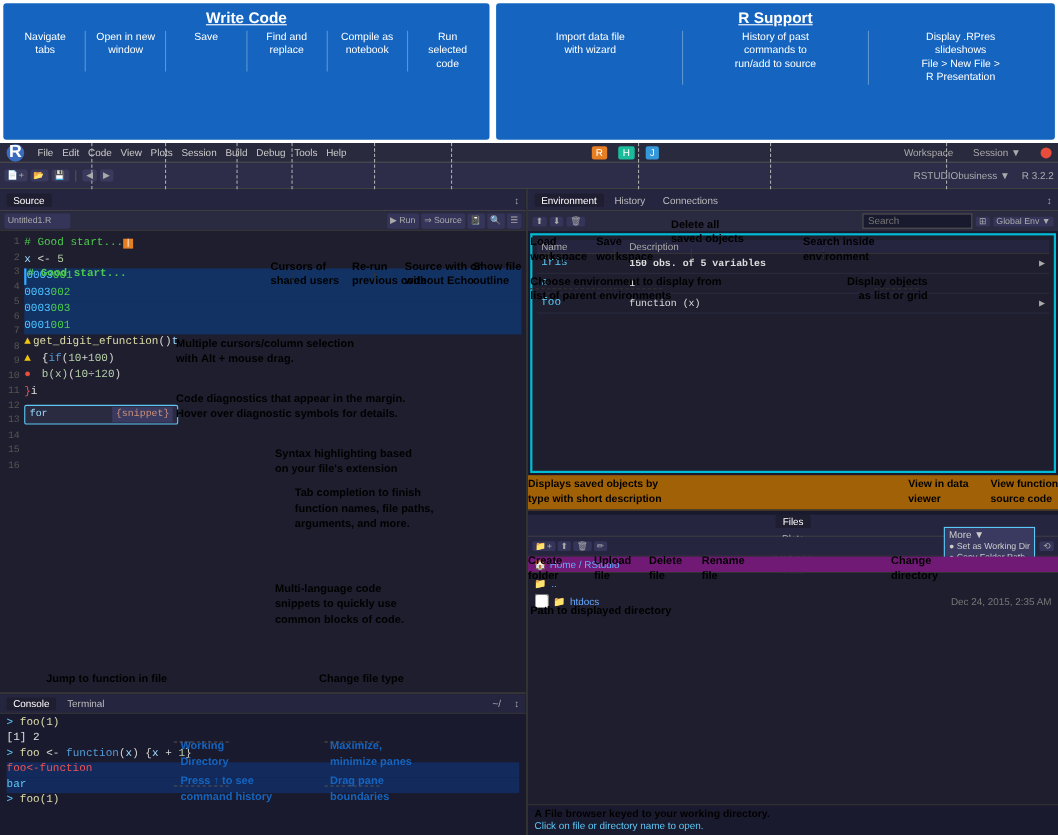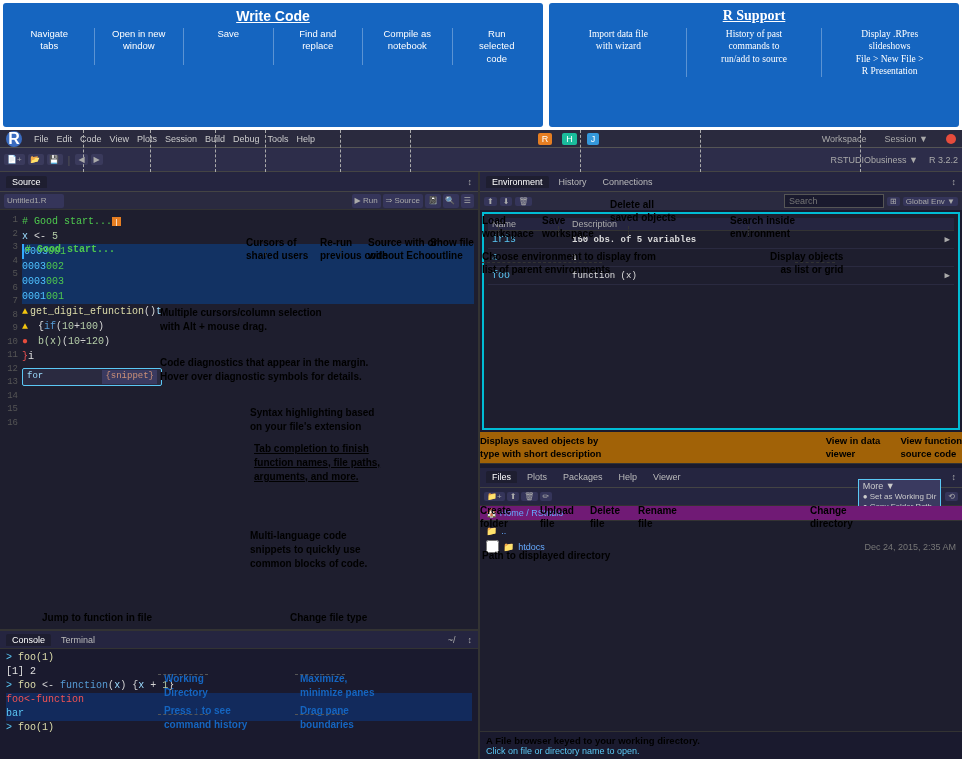--- a/index.html
+++ b/index.html
@@ -227,34 +227,33 @@
 
     
     .top-annotation {
       width: 962px;
       height: 130px;
       display: flex;
       gap: 0;
     }
 
     .wc-section {
-      width: 540px;
+      width: 442px;
       background: #1565c0;
       padding: 5px 8px;
       border-radius: 3px;
       margin: 3px;
     }
 
     .rs-section {
       flex: 1;
       background: #1565c0;
       padding: 5px 8px;
       border-radius: 3px;
       margin: 3px;
-      font-family: Liberation Serif, serif;
     }
 
     .sec-title {
       color: #fff;
       font-size: 14px;
       font-weight: bold;
       text-align: center;
       text-decoration: underline;
       margin-bottom: 4px;
     }
@@ -474,21 +473,21 @@
 
           <div style="position:absolute; top:22px; left:368px; font-size:10px; font-weight:bold; color:#000; line-height:1.3;">Source with or<br>without Echo</div>
           <div style="position:absolute; top:22px; left:430px; font-size:10px; font-weight:bold; color:#000; line-height:1.3;">Show file<br>outline</div>
 
           <div style="position:absolute; top:92px; left:160px; font-size:10px; font-weight:bold; color:#000; line-height:1.4;">Multiple cursors/column selection<br>with <b>Alt + mouse drag</b>.</div>
 
           <div style="position:absolute; top:192px; left:250px; font-size:10px; font-weight:bold; color:#000; line-height:1.4;">Syntax highlighting based<br>on your file's extension</div>
 
           <div style="position:absolute; top:142px; left:160px; font-size:10px; font-weight:bold; color:#000; line-height:1.4;">Code diagnostics that appear in the margin.<br>Hover over diagnostic symbols for details.</div>
 
-          <div style="position:absolute; top:228px; left:254px; font-size:10px; font-weight:bold; color:#000; line-height:1.4;text-decoration:underline;">Tab completion to finish<br>function names, file paths,<br>arguments, and more.</div>
+          <div style="position:absolute; top:228px; left:268px; font-size:10px; font-weight:bold; color:#000; line-height:1.4;">Tab completion to finish<br>function names, file paths,<br>arguments, and more.</div>
 
           <div style="position:absolute; top:315px; left:250px; font-size:10px; font-weight:bold; color:#000; line-height:1.4;">Multi-language code<br>snippets to quickly use<br>common blocks of code.</div>
 
           <div style="position:absolute; top:398px; left:42px; font-size:10px; font-weight:bold; color:#000;">Jump to function in file</div>
 
           <div style="position:absolute; top:398px; left:290px; font-size:10px; font-weight:bold; color:#000;">Change file type</div>
 
           <div style="position:absolute; top:458px; left:164px; font-size:10px; font-weight:bold; color:#1565c0; line-height:1.4;">Working<br>Directory</div>
           <div style="position:absolute; top:458px; left:300px; font-size:10px; font-weight:bold; color:#1565c0; line-height:1.4;">Maximize,<br>minimize panes</div>
           <div style="position:absolute; top:490px; left:164px; font-size:10px; font-weight:bold; color:#1565c0; line-height:1.4;">Press ↑ to see<br>command history</div>
@@ -545,21 +544,21 @@
             <span class="env-icon">▶</span>
           </div>
         </div>
 
         <div style="display:flex; padding:3px 0; background:#a16207; gap:20px; border-bottom:1px solid #333;">
           <div style="font-size:9.5px; font-weight:bold; color:#000; line-height:1.3; flex:1;">Displays saved objects by<br>type with short description</div>
           <div style="font-size:9.5px; font-weight:bold; color:#000; line-height:1.3;">View in data<br>viewer</div>
           <div style="font-size:9.5px; font-weight:bold; color:#000; line-height:1.3;">View function<br>source code</div>
         </div>
 
-        <div class="pane-header" style="margin-top:4px;">
+        <div class="pane-header" style="margin-top:4px;flex-direction:column;">
           <span class="pane-tab active">Files</span>
           <span class="pane-tab">Plots</span>
           <span class="pane-tab">Packages</span>
           <span class="pane-tab">Help</span>
           <span class="pane-tab">Viewer</span>
           <div style="flex:1;"></div>
           <span style="color:#aaa; font-size:9px;">↕</span>
         </div>
 
         <div class="files-toolbar">

